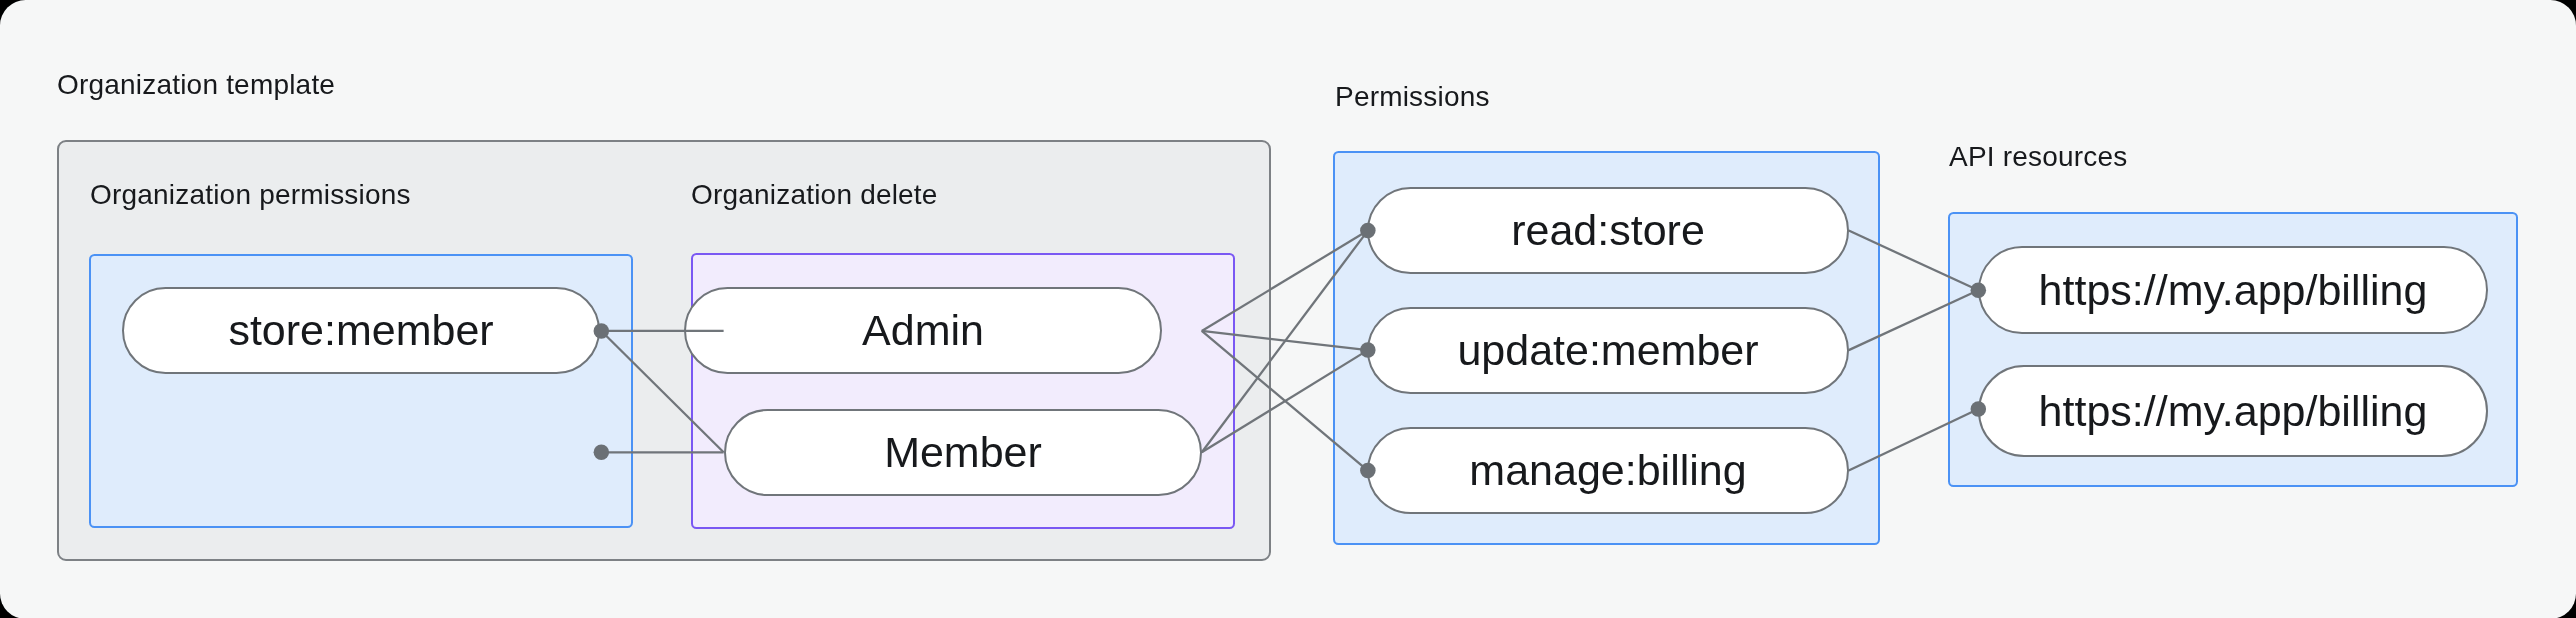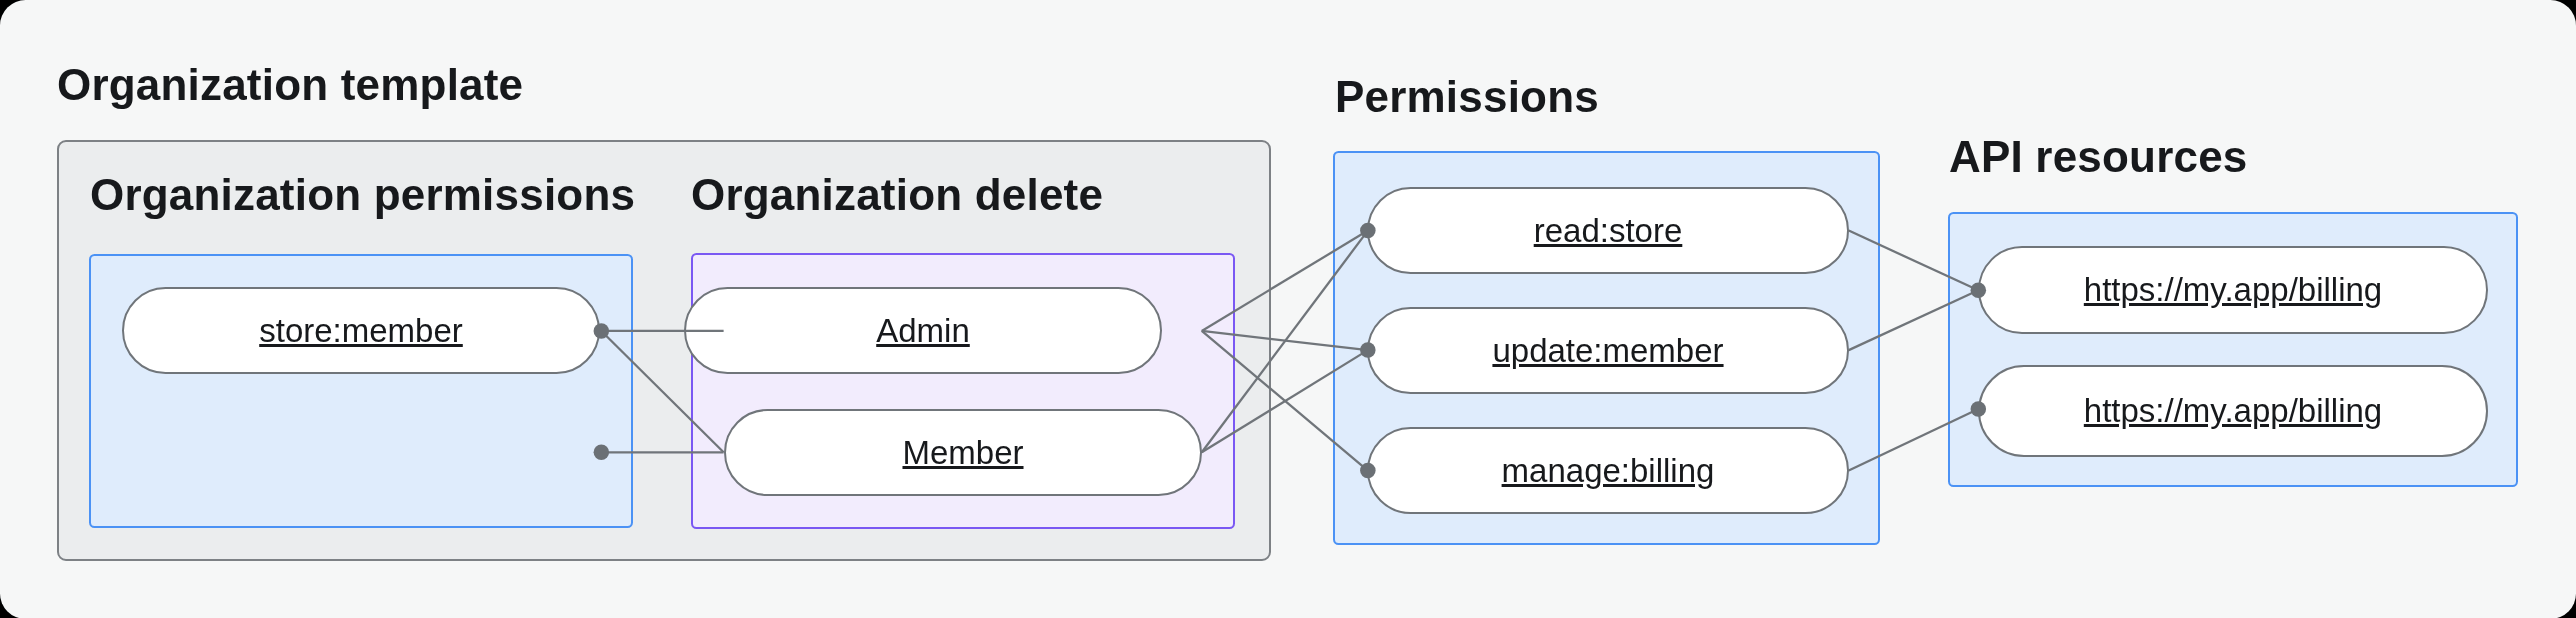--- a/index.html
+++ b/index.html
@@ -17,39 +17,39 @@
     --dot:#6b7075;
     --text:#17191c;
   }
   *{margin:0;padding:0;box-sizing:border-box}
   html,body{width:2576px;height:619px;background:var(--bg-page);font-family:"Liberation Sans",sans-serif}
   .card{
     position:absolute;left:0;top:0;width:2576px;height:619px;
     background:var(--bg-card);border-radius:25.6px;overflow:hidden;
   }
   .group-title{
-    position:absolute;font-size:44px;font-weight:700;color:var(--text);
+    position:absolute;font-size:28px;font-weight:400;color:var(--text);
     letter-spacing:0.2px;white-space:nowrap;line-height:38px;
   }
   .box{position:absolute;border-radius:5.5px}
   .box-gray{
     left:57px;top:140px;width:1214px;height:421px;
     background:var(--gray-fill);border:2.7px solid var(--gray-border);border-radius:9px;
   }
   .box-blue{background:var(--blue-fill);border:2.7px solid var(--blue-border)}
   .box-purple{background:var(--purple-fill);border:2.7px solid var(--purple-border)}
   #box-org-permissions{left:89px;top:254px;width:544px;height:274px}
   #box-org-roles{left:691px;top:253px;width:544px;height:276px}
   #box-permissions{left:1333px;top:151px;width:547px;height:394px}
   #box-api-resources{left:1948px;top:212px;width:570px;height:275px}
   .pill{
     position:absolute;height:87px;border-radius:912px;
     background:var(--pill-fill);border:2.3px solid var(--pill-border);
     display:flex;align-items:center;justify-content:center;
-    font-size:33px;font-weight:400;color:var(--text);white-space:nowrap;text-decoration:underline;
+    font-size:43px;font-weight:400;color:var(--text);white-space:nowrap;
   }
   #pill-invite{left:122px;top:287px;width:478px}
   #pill-delete{left:122px;top:409px;width:478px}
   #pill-admin{left:684px;top:287px;width:478px}
   #pill-member{left:724px;top:409px;width:478px}
   #pill-read{left:1367px;top:187px;width:482px}
   #pill-update{left:1367px;top:307px;width:482px}
   #pill-manage{left:1367px;top:427px;width:482px}
   #pill-members{left:1978px;top:246px;width:510px;height:88px}
   #pill-billing{left:1978px;top:365px;width:510px;height:92px}

